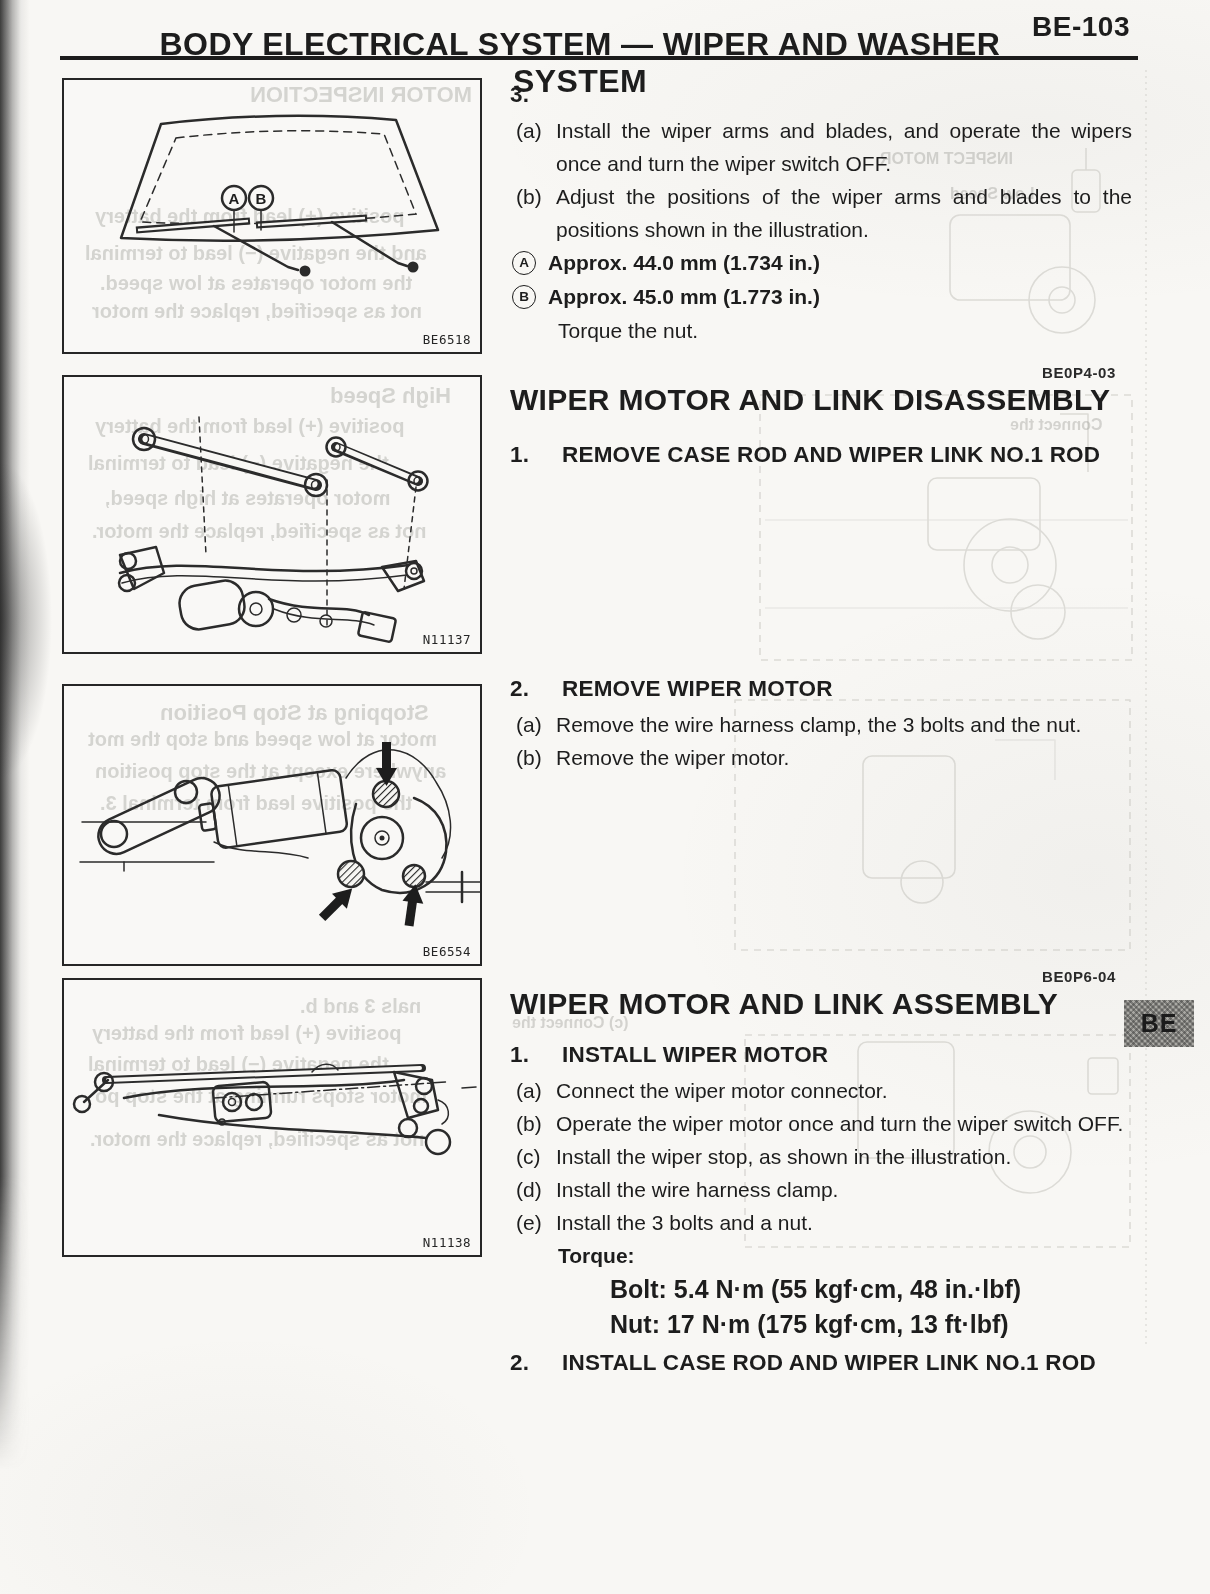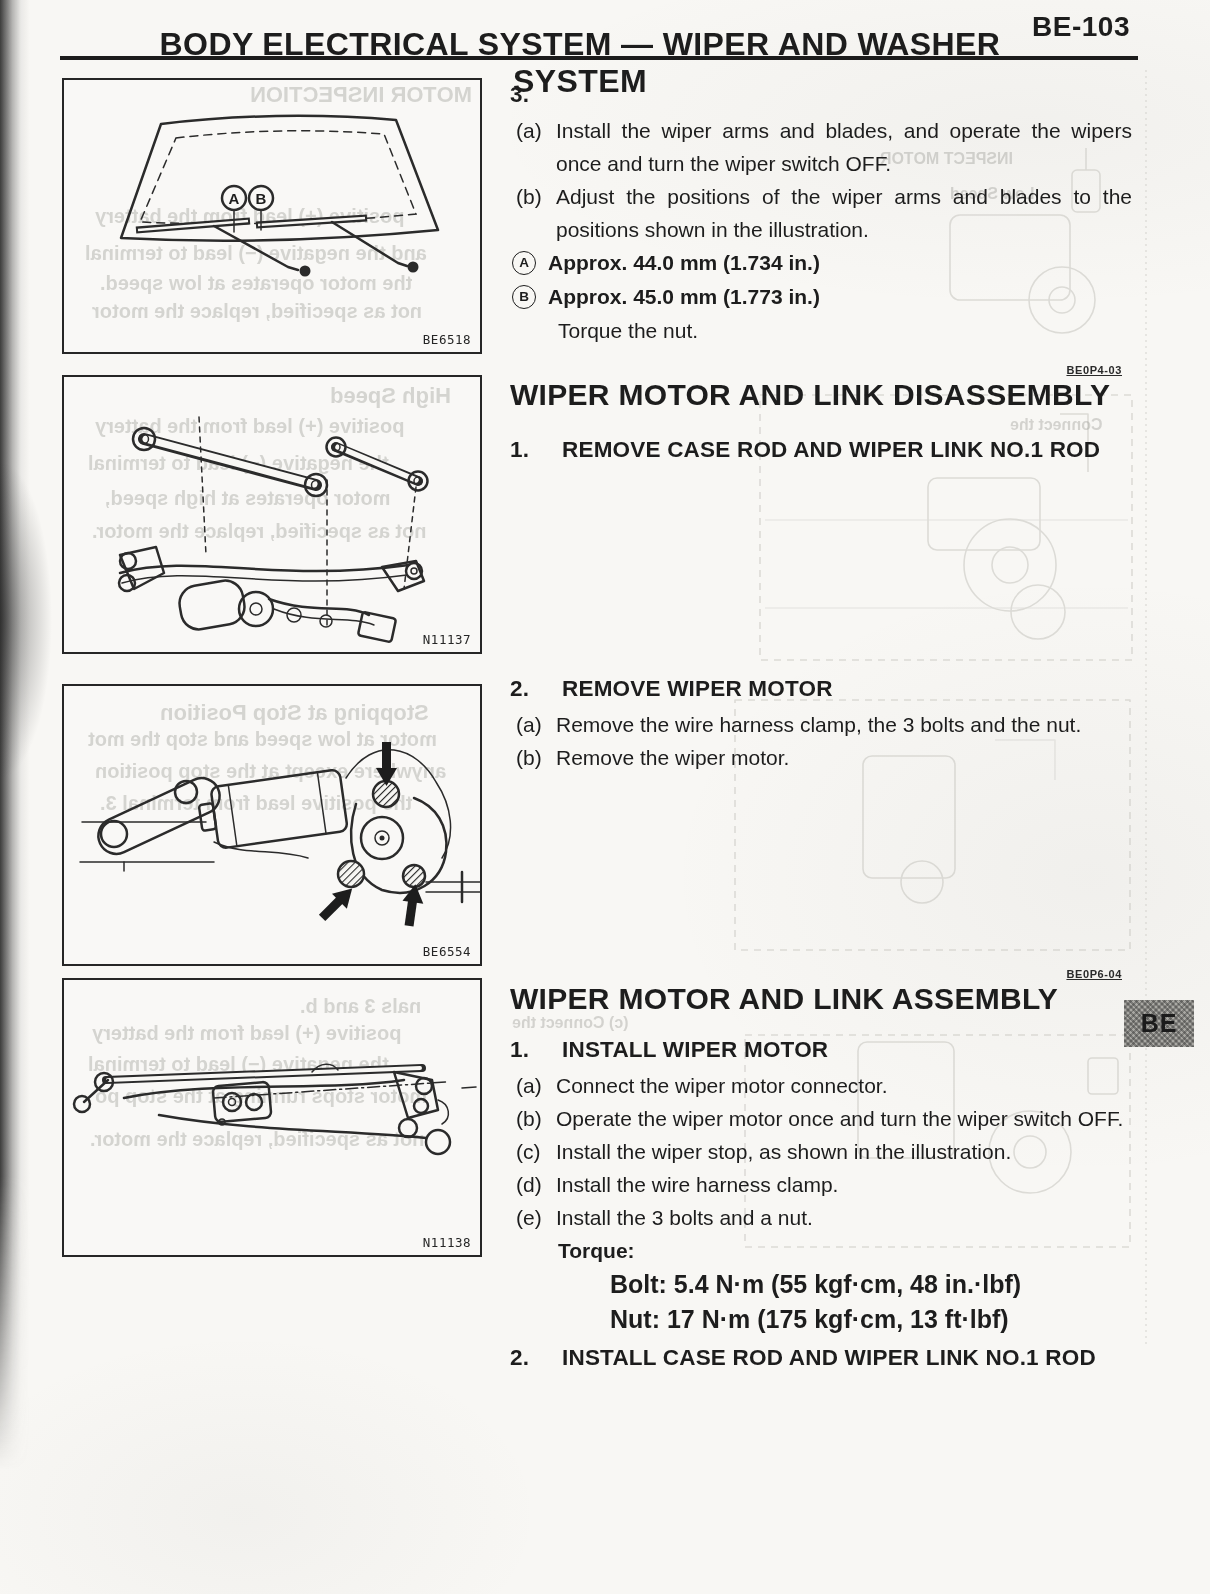--- a/index.html
+++ b/index.html
@@ -23,21 +23,21 @@
 
   .fig{position:absolute;left:62px;width:416px;border:2.5px solid #262626;z-index:2;background:rgba(255,255,255,0.18);}
   .fig svg.art{position:absolute;left:0;top:0;width:100%;height:100%;}
   .fig-label{position:absolute;right:9px;bottom:5px;font-family:"DejaVu Sans Mono",monospace;
     font-size:12.5px;color:#262626;letter-spacing:0.5px;}
 
   .col{position:absolute;left:510px;width:622px;z-index:2;}
   .numhead{display:flex;font-weight:bold;font-size:22.5px;letter-spacing:0.2px;margin-bottom:6px;}
   .numhead .num{flex:0 0 52px;}
   .bigh{font-size:30px;font-weight:bold;letter-spacing:0.3px;line-height:1.15;}
-  .code{text-align:right;font-size:11px;font-weight:bold;letter-spacing:0.6px;color:#2a2a2a;margin:0 10px 2px 0;text-decoration:underline;}
+  .code{text-align:right;font-size:15px;font-weight:bold;letter-spacing:0.6px;color:#2a2a2a;margin:0 16px 2px 0;}
   .step{position:relative;padding-left:46px;font-size:21px;line-height:33px;}
   .step .slabel{position:absolute;left:6px;top:0;}
   .step .stext{display:block;text-align:justify;}
   .specline{display:flex;align-items:center;gap:12px;font-weight:bold;font-size:21px;line-height:34px;padding-left:2px;}
   .circ{flex:0 0 auto;width:22px;height:22px;border:1.7px solid #1d1d1d;border-radius:50%;
     display:flex;align-items:center;justify-content:center;font-size:13.5px;font-weight:bold;}
   .tq-note{padding-left:48px;font-size:21px;line-height:33px;}
   .tq-label{padding-left:48px;font-weight:bold;font-size:21px;line-height:33px;}
   .tq-spec{padding-left:50px;font-weight:bold;font-size:20.5px;line-height:33px;}
   .tq-item{padding-left:100px;font-weight:bold;font-size:25px;line-height:35px;}

